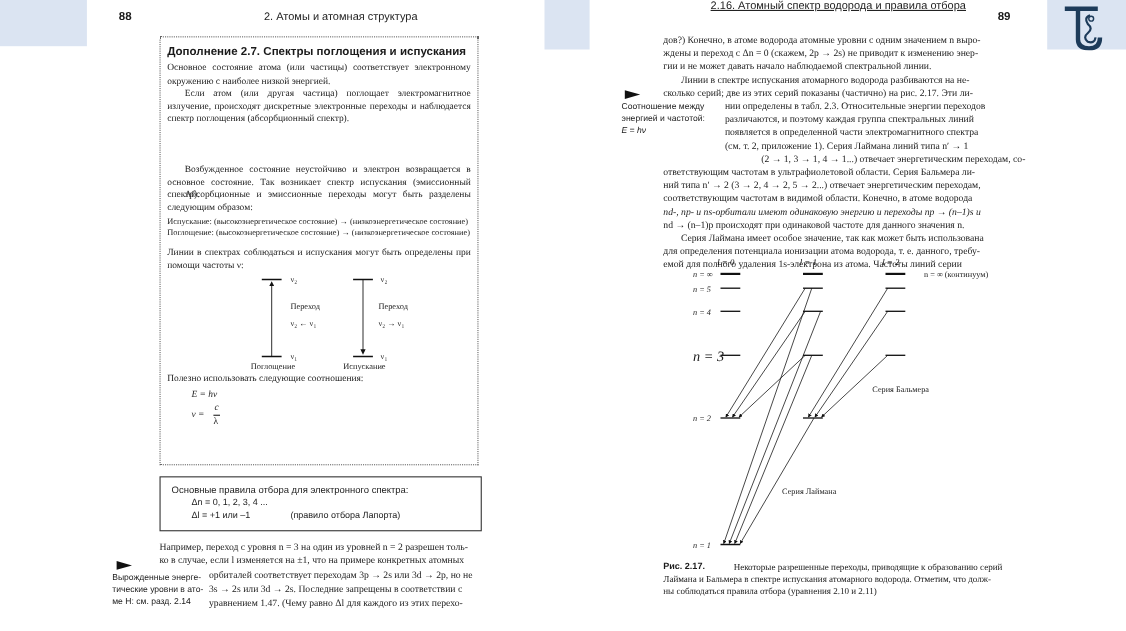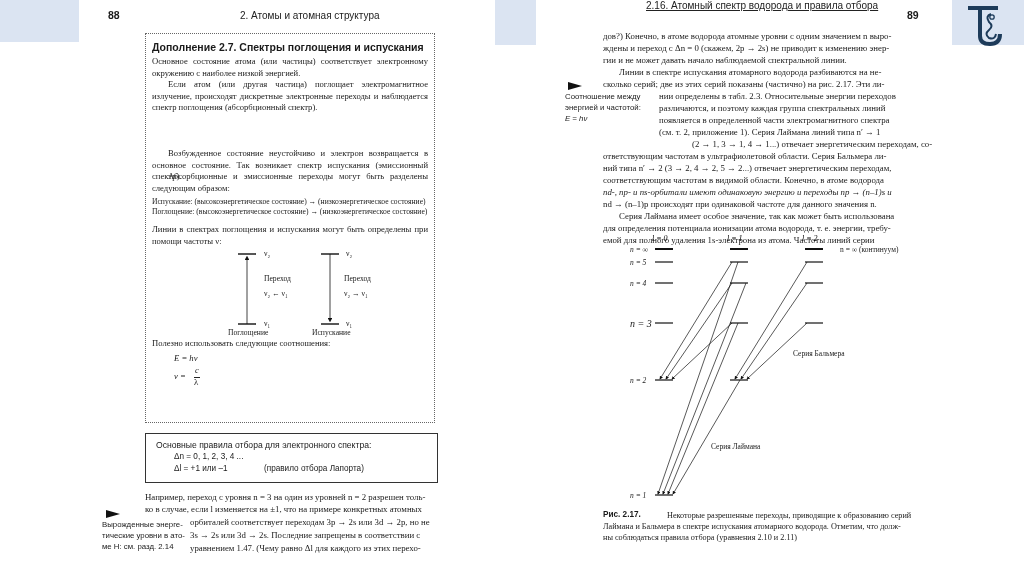--- a/index.html
+++ b/index.html
@@ -40,21 +40,21 @@
 <div class="abs sans hdr" style="left:240px;top:10px;">2. Атомы и атомная структура</div>
 
 <div class="box1">
   <div class="title">Дополнение 2.7. Спектры поглощения и испускания</div>
   <div class="abs para" style="left:6px;top:22px;width:276px;">Основное состояние атома (или частицы) соответствует электронному окружению с наиболее низкой энергией.</div>
   <div class="abs para" style="left:6px;top:45px;width:276px;text-indent:16px;">Если атом (или другая частица) поглощает электромагнитное излучение, происходят дискретные электронные переходы и наблюдается спектр поглощения (абсорбционный спектр).</div>
   <div class="abs para" style="left:6px;top:114px;width:276px;text-indent:16px;">Возбужденное состояние неустойчиво и электрон возвращается в основное состояние. Так возникает спектр испускания (эмиссионный спектр).</div>
   <div class="abs para" style="left:6px;top:137px;width:276px;text-indent:16px;">Абсорбционные и эмиссионные переходы могут быть разделены следующим образом:</div>
   <div class="abs small" style="left:6px;top:162px;white-space:nowrap;">Испускание: (высокоэнергетическое состояние) → (низкоэнергетическое состояние)</div>
   <div class="abs small" style="left:6px;top:172px;white-space:nowrap;">Поглощение: (высокоэнергетическое состояние) → (низкоэнергетическое состояние)</div>
-  <div class="abs para" style="left:6px;top:190px;width:276px;">Линии в спектрах поглощения и испускания могут быть определены при помощи частоты ν:</div>
+  <div class="abs para" style="left:6px;top:190px;width:276px;">Линии в спектрах соблюдаться и испускания могут быть определены при помощи частоты ν:</div>
 
   <svg class="abs" style="left:80px;top:212px;" width="160" height="92" viewBox="0 0 160 92">
     <defs>
       <marker id="ah" markerWidth="6" markerHeight="6" refX="3" refY="3" orient="auto">
           <path d="M0,0 L6,3 L0,6 Z" fill="#111"></path>
         </marker>
     </defs>
     <line x1="12" y1="8" x2="30" y2="8" stroke="#111" stroke-width="1.4"></line>
     <line x1="12" y1="78" x2="30" y2="78" stroke="#111" stroke-width="1.4"></line>
     <line x1="21" y1="78" x2="21" y2="12" stroke="#111" stroke-width="0.8" marker-end="url(#ah)"></line>
@@ -117,21 +117,21 @@
 <div class="abs para" style="left:659px;top:115px;white-space:nowrap;font-size:8.8px;">появляется в определенной части электромагнитного спектра</div>
 <div class="abs para" style="left:659px;top:127px;white-space:nowrap;font-size:8.8px;">(см. т. 2, приложение 1). Серия Лаймана линий типа n′ → 1</div>
 <div class="abs para" style="left:659px;top:139px;white-space:nowrap;font-size:8.8px;padding-left:33px;">(2 → 1, 3 → 1, 4 → 1...) отвечает энергетическим переходам, со-</div>
 
 <div class="abs para" style="left:603px;top:151px;white-space:nowrap;font-size:8.8px;">ответствующим частотам в ультрафиолетовой области. Серия Бальмера ли-</div>
 <div class="abs para" style="left:603px;top:163px;white-space:nowrap;font-size:8.8px;">ний типа n′ → 2 (3 → 2, 4 → 2, 5 → 2...) отвечает энергетическим переходам,</div>
 <div class="abs para" style="left:603px;top:175px;white-space:nowrap;font-size:8.8px;">соответствующим частотам в видимой области. Конечно, в атоме водорода</div>
 <div class="abs para" style="left:603px;top:187px;white-space:nowrap;font-size:8.8px;font-style:italic;">nd-, np- и ns-орбитали имеют одинаковую энергию и переходы np → (n–1)s и</div>
 <div class="abs para" style="left:603px;top:199px;white-space:nowrap;font-size:8.8px;">nd → (n–1)p происходят при одинаковой частоте для данного значения n.</div>
 <div class="abs para" style="left:619px;top:211px;white-space:nowrap;font-size:8.8px;">Серия Лаймана имеет особое значение, так как может быть использована</div>
-<div class="abs para" style="left:603px;top:223px;white-space:nowrap;font-size:8.8px;">для определения потенциала ионизации атома водорода, т. е. энергии, требу-</div>
+<div class="abs para" style="left:603px;top:223px;white-space:nowrap;font-size:8.8px;">для определения потенциала ионизации атома водорода, т. е. данного, требу-</div>
 <div class="abs para" style="left:603px;top:235px;white-space:nowrap;font-size:8.8px;">емой для полного удаления 1s-электрона из атома. Частоты линий серии</div>
 
 <svg class="abs" style="left:590px;top:225px;" width="330" height="280" viewBox="0 0 330 280">
   <defs>
     <marker id="ah2" markerWidth="5" markerHeight="5" refX="4" refY="2.5" orient="auto">
         <path d="M0,0 L5,2.5 L0,5 Z" fill="#111"></path>
       </marker>
   </defs>
 
   <g stroke="#111">
@@ -166,21 +166,21 @@
     <line x1="150" y1="155" x2="83" y2="269"></line>
   </g>
   <text x="62" y="16" font-size="8" font-style="italic">l = 0</text>
   <text x="137" y="16" font-size="8" font-style="italic">l = 1</text>
   <text x="212" y="16" font-size="8" font-style="italic">l = 2</text>
 </svg>
 
 <div class="abs small serif" style="left:630px;top:244px;font-style:italic;font-size:7.5px;">n = ∞</div>
 <div class="abs small serif" style="left:630px;top:257px;font-style:italic;font-size:7.5px;">n = 5</div>
 <div class="abs small serif" style="left:630px;top:278px;font-style:italic;font-size:7.5px;">n = 4</div>
-<div class="abs small serif" style="left:630px;top:318px;font-style:italic;font-size:10px;">n = 3</div>
+<div class="abs small serif" style="left:630px;top:318px;font-style:italic;font-size:13px;">n = 3</div>
 <div class="abs small serif" style="left:630px;top:375px;font-style:italic;font-size:7.5px;">n = 2</div>
 <div class="abs small serif" style="left:630px;top:490px;font-style:italic;font-size:7.5px;">n = 1</div>
 <div class="abs small serif" style="left:840px;top:244px;font-size:7.5px;">n = ∞ (континуум)</div>
 <div class="abs small serif" style="left:793px;top:348px;font-size:7.5px;">Серия Бальмера</div>
 <div class="abs small serif" style="left:711px;top:441px;font-size:7.5px;">Серия Лаймана</div>
 
 <div class="abs sans" style="left:603px;top:510px;font-weight:bold;font-size:8.2px;">Рис. 2.17.</div>
 <div class="abs para" style="left:667px;top:510px;white-space:nowrap;font-size:8.2px;">Некоторые разрешенные переходы, приводящие к образованию серий</div>
 <div class="abs para" style="left:603px;top:521px;white-space:nowrap;font-size:8.2px;">Лаймана и Бальмера в спектре испускания атомарного водорода. Отметим, что долж-</div>
 <div class="abs para" style="left:603px;top:532px;white-space:nowrap;font-size:8.2px;">ны соблюдаться правила отбора (уравнения 2.10 и 2.11)</div>

